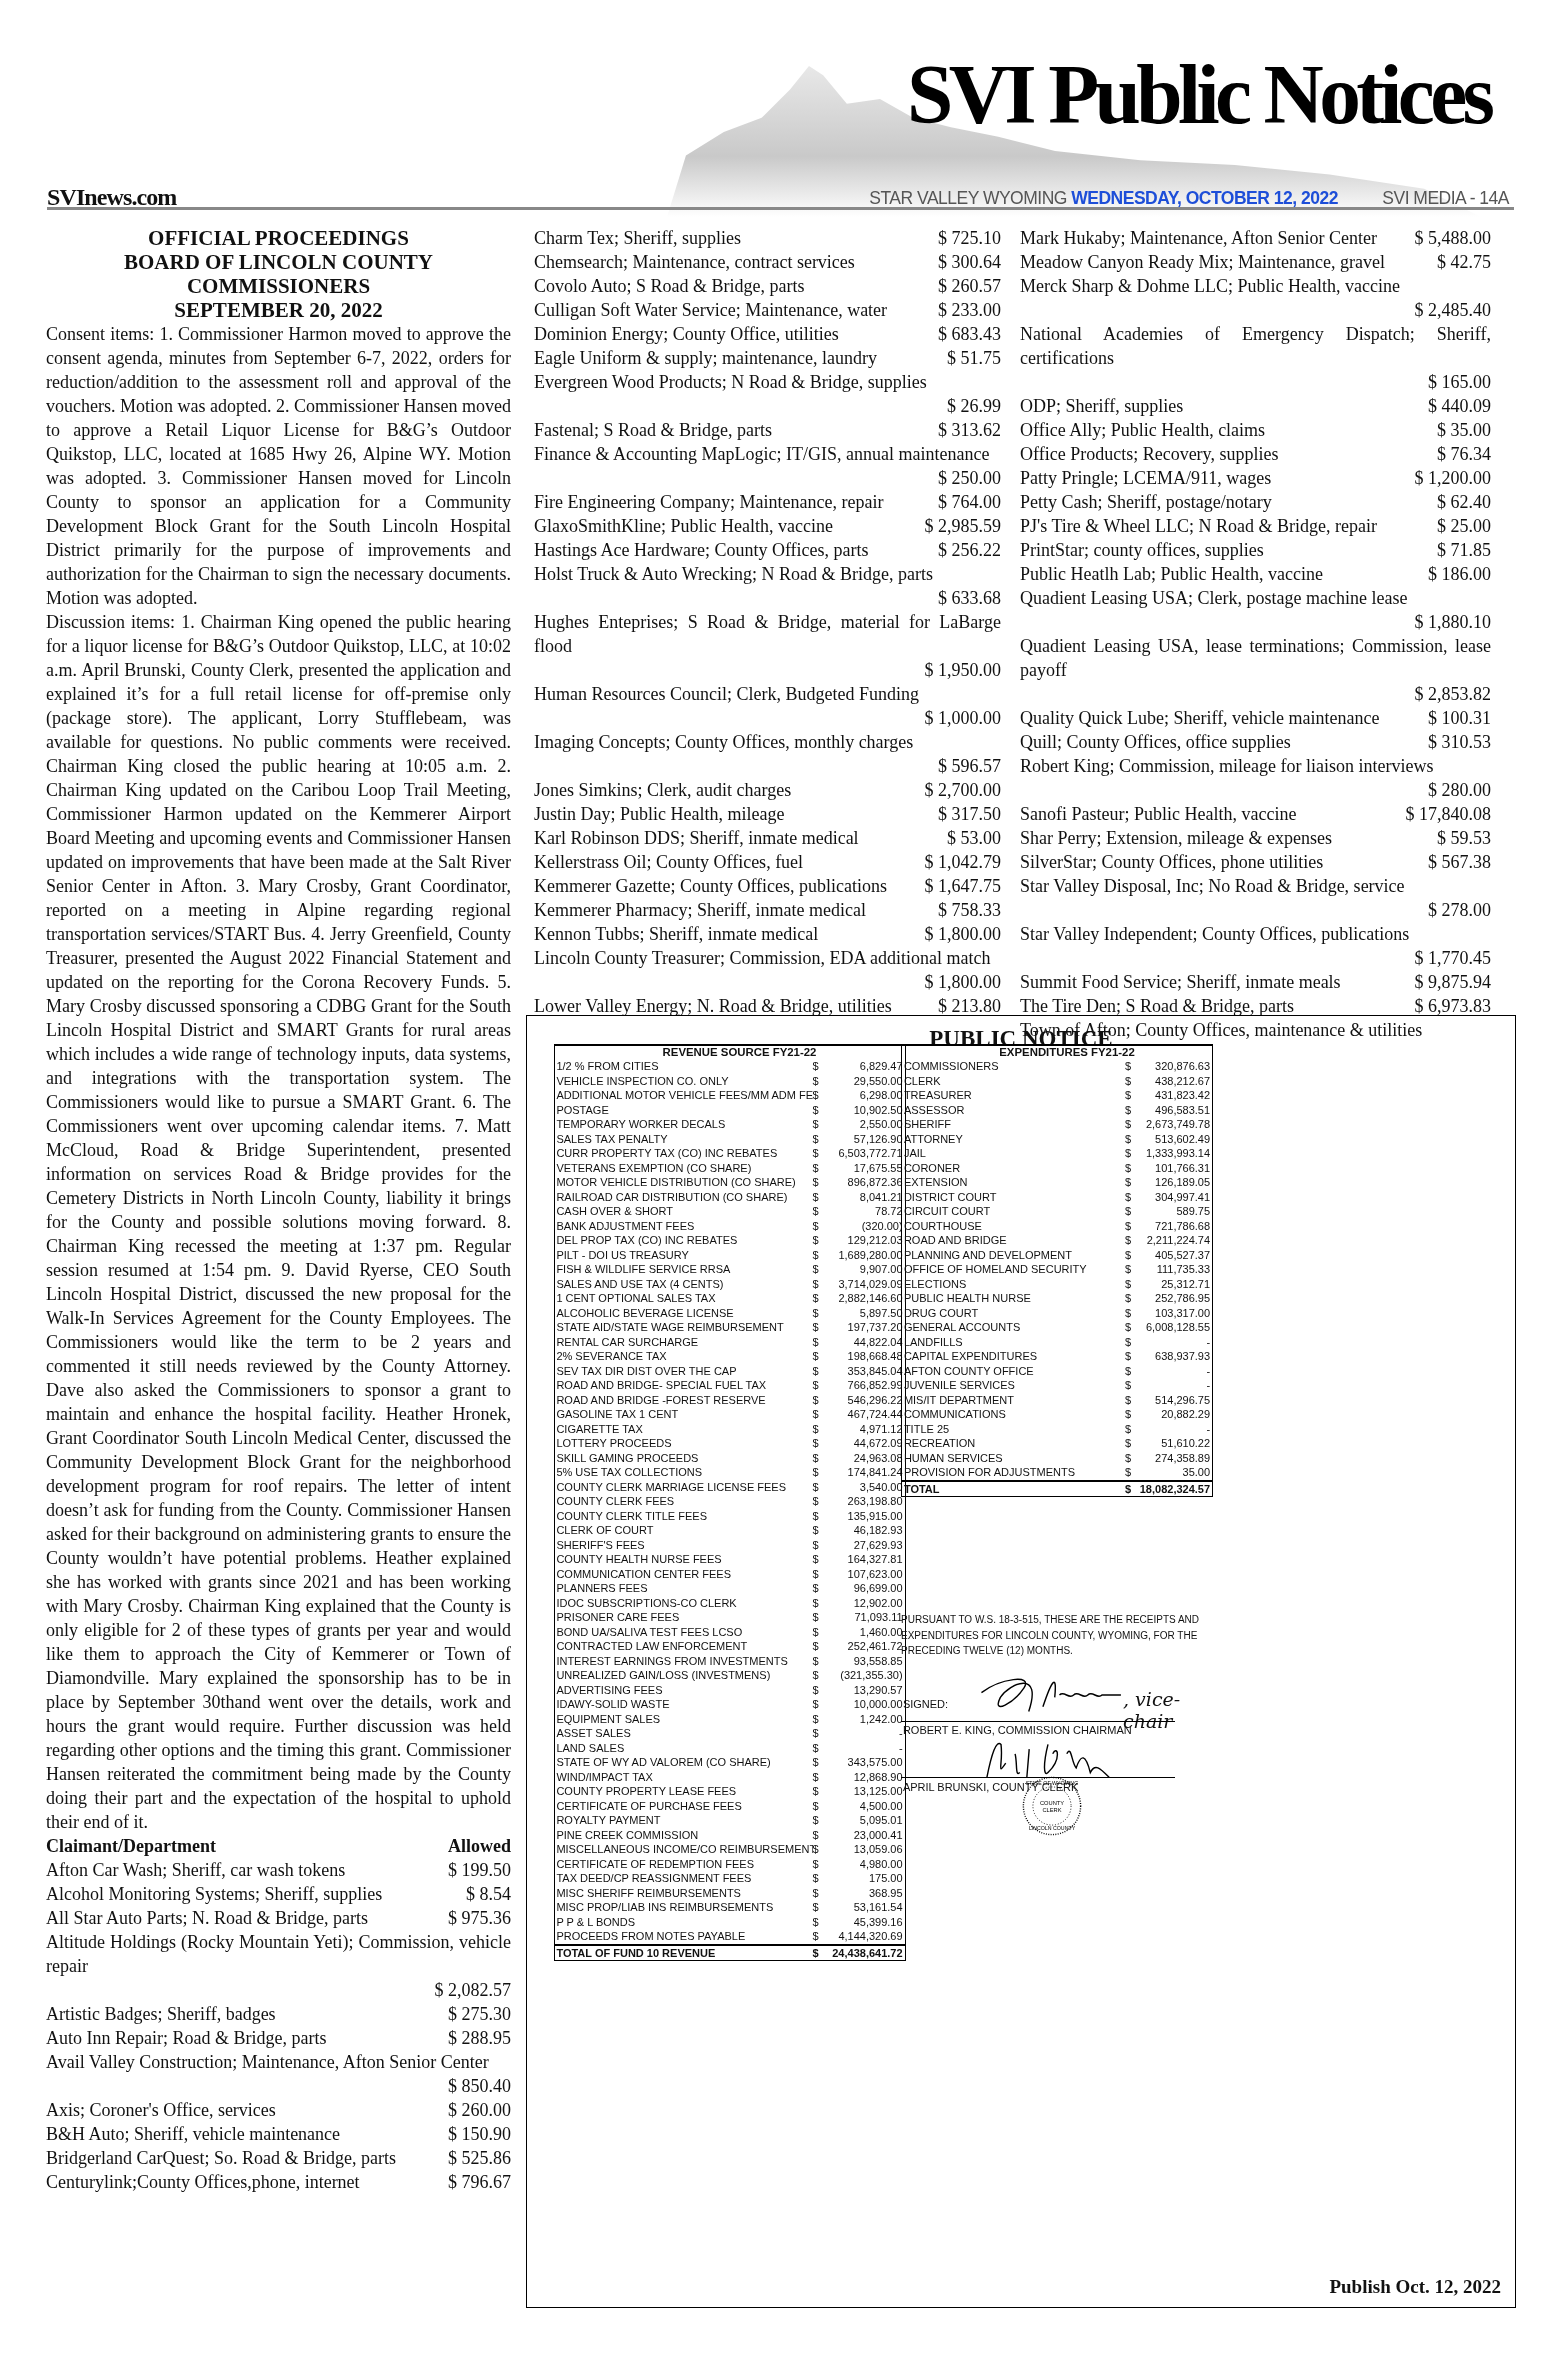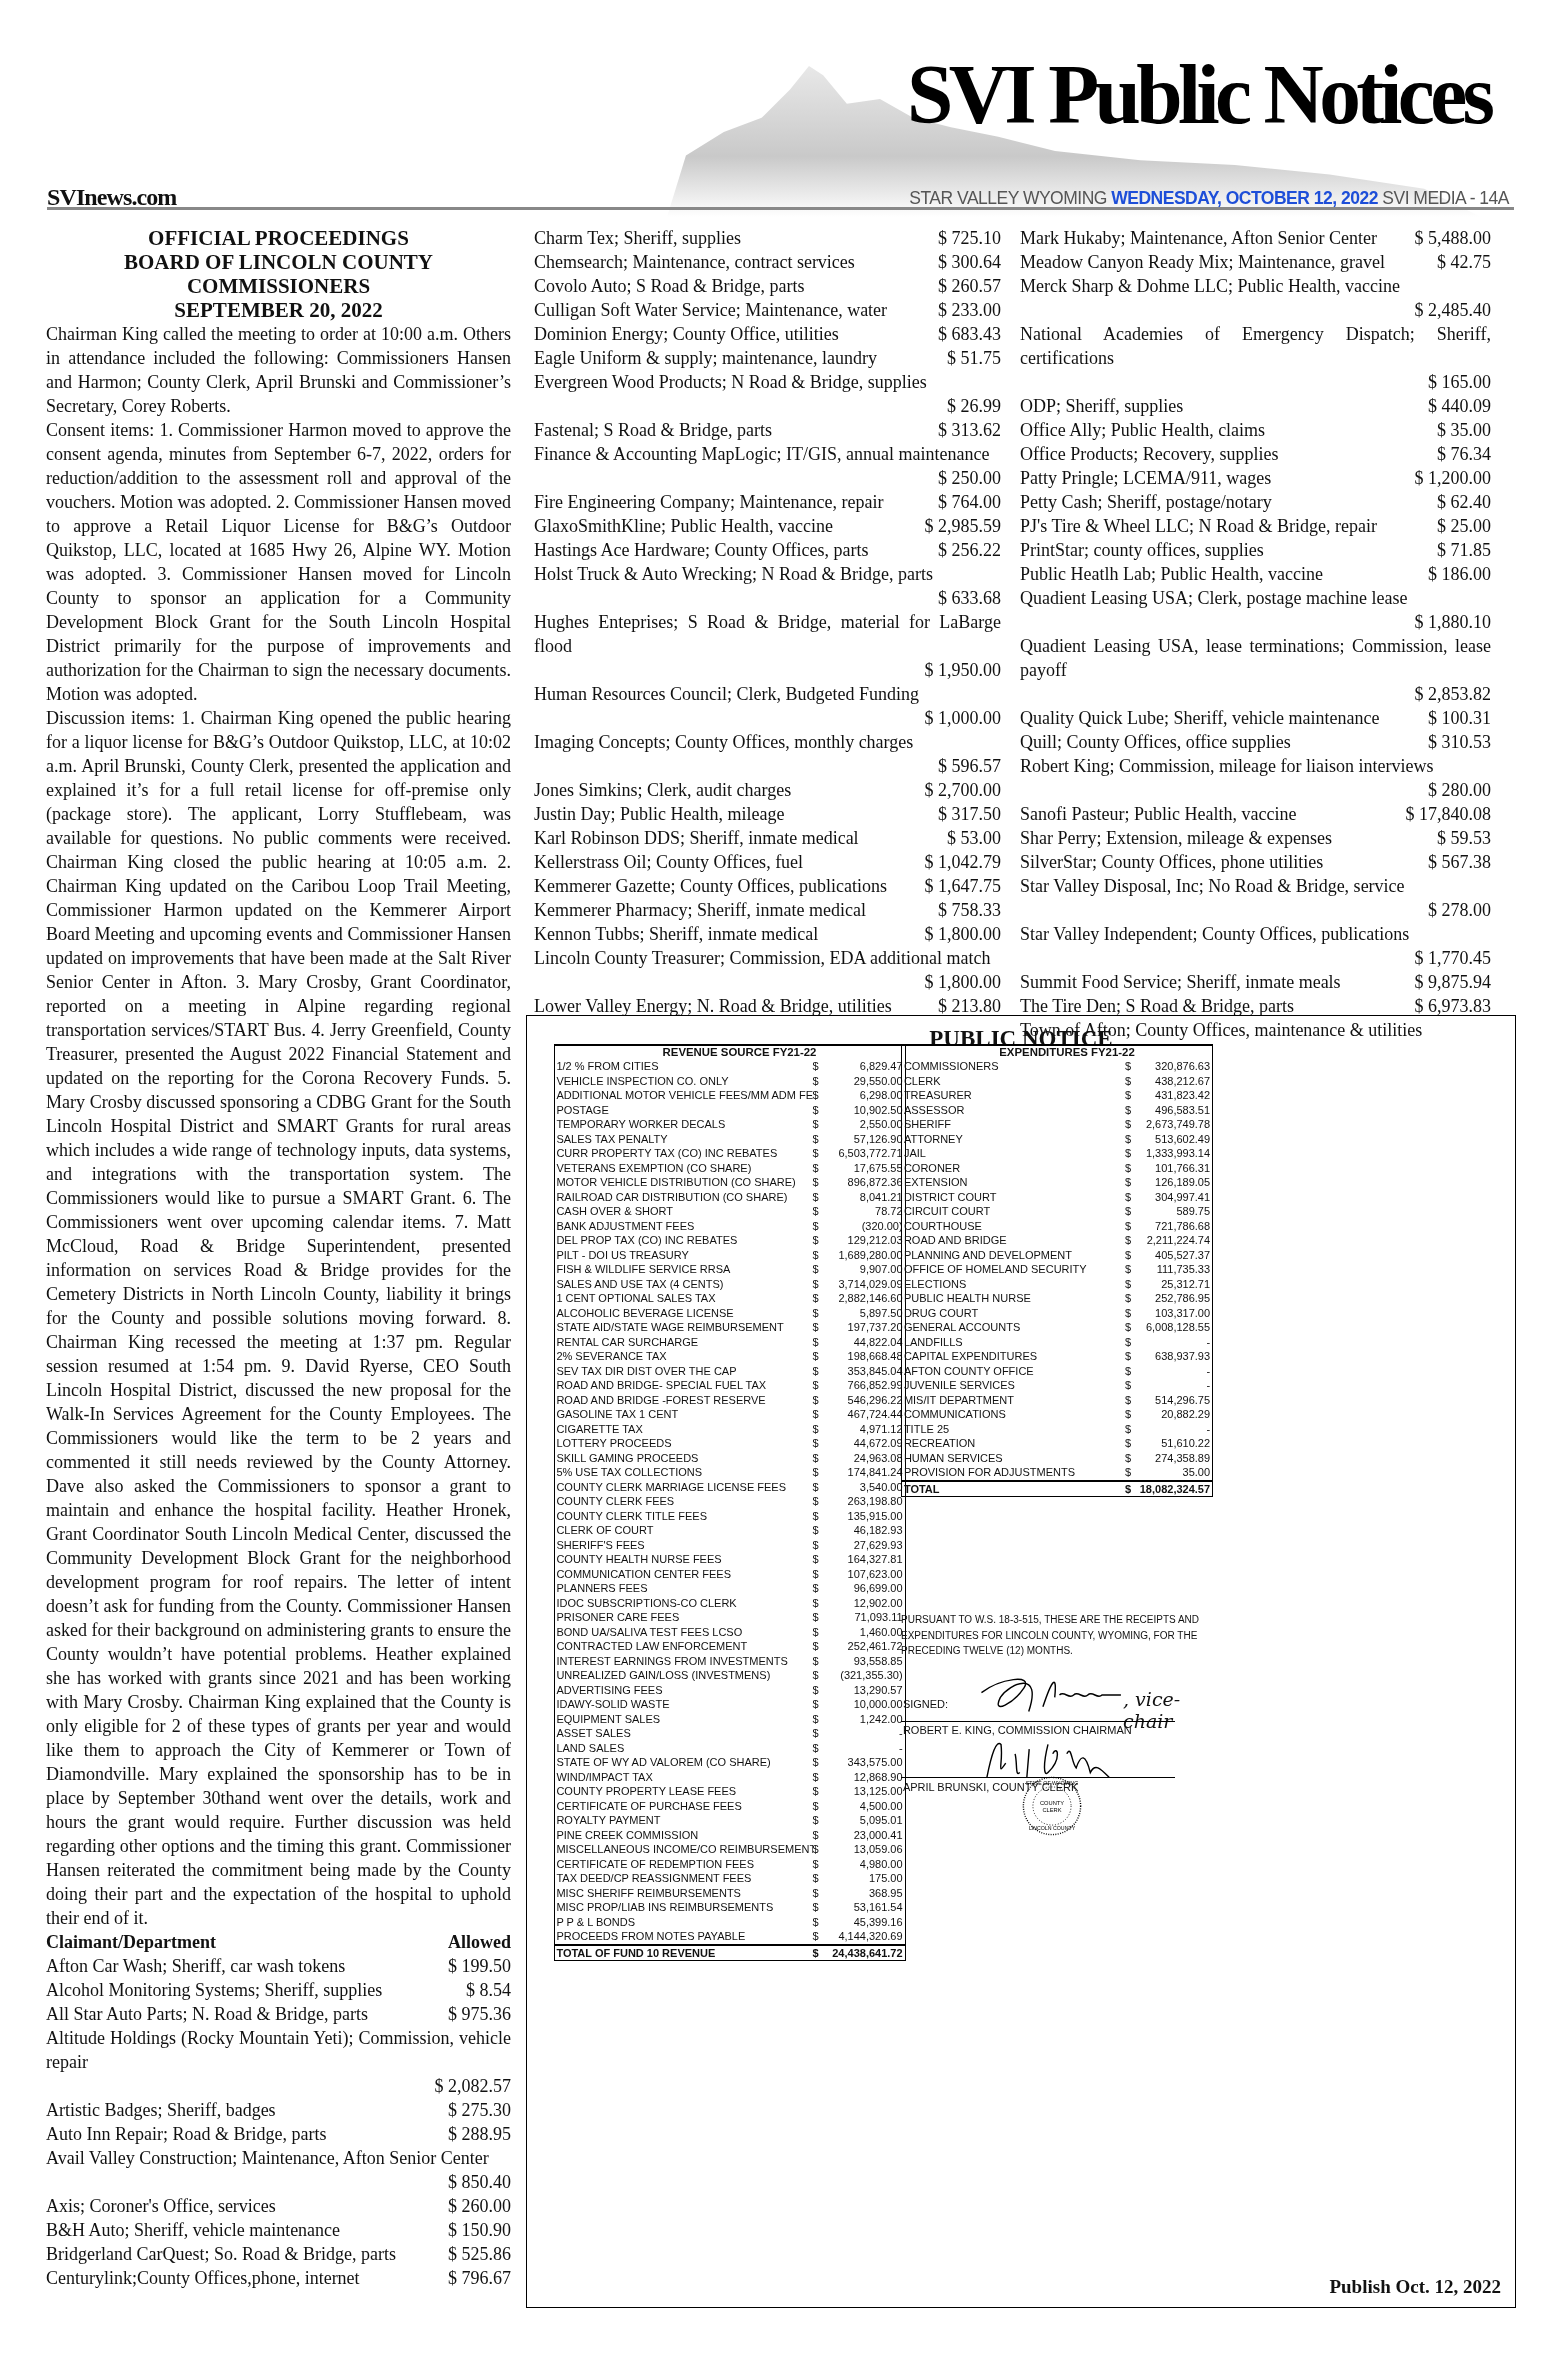--- a/index.html
+++ b/index.html
@@ -8,21 +8,21 @@
   
   .masthead { position:absolute; left:0; top:0; width:1561px; height:218px; }
   .mountain { position:absolute; left:667px; top:47px; width:814px; height:170px; }
   .mast-title { position:absolute; right:71px; top:52px; font-family:"Liberation Serif", serif;
       font-weight:bold; font-size:85px; letter-spacing:-4.7px; transform:scaleX(0.98); transform-origin:right;
       line-height:1; color:#000; }
   .site { position:absolute; left:47px; top:184px; font-family:"Liberation Serif", serif; font-weight:bold;
       font-size:24px; letter-spacing:-0.9px; }
   .dateline { position:absolute; right:52px; top:188px; font-family:"Liberation Sans", sans-serif; font-size:17.5px;
       letter-spacing:-0.5px; white-space:nowrap; }
-  .dateline .grey { color:#555; }
+  .dateline .grey { color:#555;margin-left:40px; }
   .dateline .bold { font-weight:bold; color:#1d4ed8; }
   .rule { position:absolute; left:47px; top:207px; width:1467px; height:3.3px; background:#888; }
 
   
   .col { position:absolute; top:226px; font-family:"Liberation Serif", serif; font-size:18px; line-height:24px; }
   .col1 { left:46px; width:465px; }
   .col2 { left:534px; width:467px; }
   .col3 { left:1020px; width:471px; }
   .heading { text-align:center; font-weight:bold; font-size:21px; line-height:24px; }
   .para { text-align:justify; margin:0; }
@@ -80,21 +80,20 @@
   </div>
   <div class="rule"></div>
 </div>
 
 <div class="col col1">
   <div class="heading">
     <div>OFFICIAL PROCEEDINGS</div>
     <div>BOARD OF LINCOLN COUNTY COMMISSIONERS</div>
     <div>SEPTEMBER 20, 2022</div>
   </div>
-  <p class="para">Chairman King called the meeting to order at 10:00 a.m.  Others in attendance included the following: Commissioners Hansen and Harmon; County Clerk, April Brunski and Commissioner’s Secretary, Corey Roberts.</p>
   <p class="para">Consent items:  1. Commissioner Harmon moved to approve the consent agenda, minutes from September 6-7, 2022, orders for reduction/addition to the assessment roll and approval of the vouchers.  Motion was adopted.  2.  Commissioner Hansen moved to approve a Retail Liquor License for B&amp;G’s Outdoor Quikstop, LLC, located at 1685 Hwy 26, Alpine WY.  Motion was adopted.  3. Commissioner Hansen moved for Lincoln County to sponsor an application for a Community Development Block Grant for the South Lincoln Hospital District primarily for the purpose of improvements and authorization for the Chairman to sign the necessary documents.  Motion was adopted.</p>
   <p class="para">Discussion items:  1. Chairman King opened the public hearing for a liquor license for B&amp;G’s Outdoor Quikstop, LLC, at 10:02 a.m.  April Brunski, County Clerk, presented the application and explained it’s for a full retail license for off-premise only (package store).  The applicant, Lorry Stufflebeam, was available for questions.  No public comments were received.  Chairman King closed the public hearing at 10:05 a.m.  2.  Chairman King updated on the Caribou Loop Trail Meeting, Commissioner Harmon updated on the Kemmerer Airport Board Meeting and upcoming events and Commissioner Hansen updated on improvements that have been made at the Salt River Senior Center in Afton.  3.  Mary Crosby, Grant Coordinator, reported on a meeting in Alpine regarding regional transportation services/START Bus.  4.  Jerry Greenfield, County Treasurer, presented the August 2022 Financial Statement and updated on the reporting for the Corona Recovery Funds.  5.  Mary Crosby discussed sponsoring a CDBG Grant for the South Lincoln Hospital District and SMART Grants for rural areas which includes a wide range of technology inputs, data systems, and integrations with the transportation system.  The Commissioners would like to pursue a SMART Grant.  6.  The Commissioners went over upcoming calendar items.  7.  Matt McCloud, Road &amp; Bridge Superintendent, presented information on services Road &amp; Bridge provides for the Cemetery Districts in North Lincoln County, liability it brings for the County and possible solutions moving forward.  8.  Chairman King recessed the meeting at 1:37 pm.  Regular session resumed at 1:54 pm.  9.  David Ryerse, CEO South Lincoln Hospital District, discussed the new proposal for the Walk-In Services Agreement for the County Employees.  The Commissioners would like the term to be 2 years and commented it still needs reviewed by the County Attorney.  Dave also asked the Commissioners to sponsor a grant to maintain and enhance the hospital facility.  Heather Hronek, Grant Coordinator South Lincoln Medical Center, discussed the Community Development Block Grant for the neighborhood development program for roof repairs.  The letter of intent doesn’t ask for funding from the County.  Commissioner Hansen asked for their background on administering grants to ensure the County wouldn’t have potential problems.  Heather explained she has worked with grants since 2021 and has been working with Mary Crosby.  Chairman King explained that the County is only eligible for 2 of these types of grants per year and would like them to approach the City of Kemmerer or Town of Diamondville.  Mary explained the sponsorship has to be in place by September 30thand went over the details, work and hours the grant would require.  Further discussion was held regarding other options and the timing this grant.  Commissioner Hansen reiterated the commitment being made by the County doing their part and the expectation of the hospital to uphold their end of it.</p>
   <div class="claim-head">
     <span>Claimant/Department</span>
     <span>Allowed</span>
   </div>
   <div id="claims-c1">
       <div class="claim">
         <span class="nm">Afton Car Wash; Sheriff, car wash tokens</span>
         <span class="amt">$ 199.50</span>

